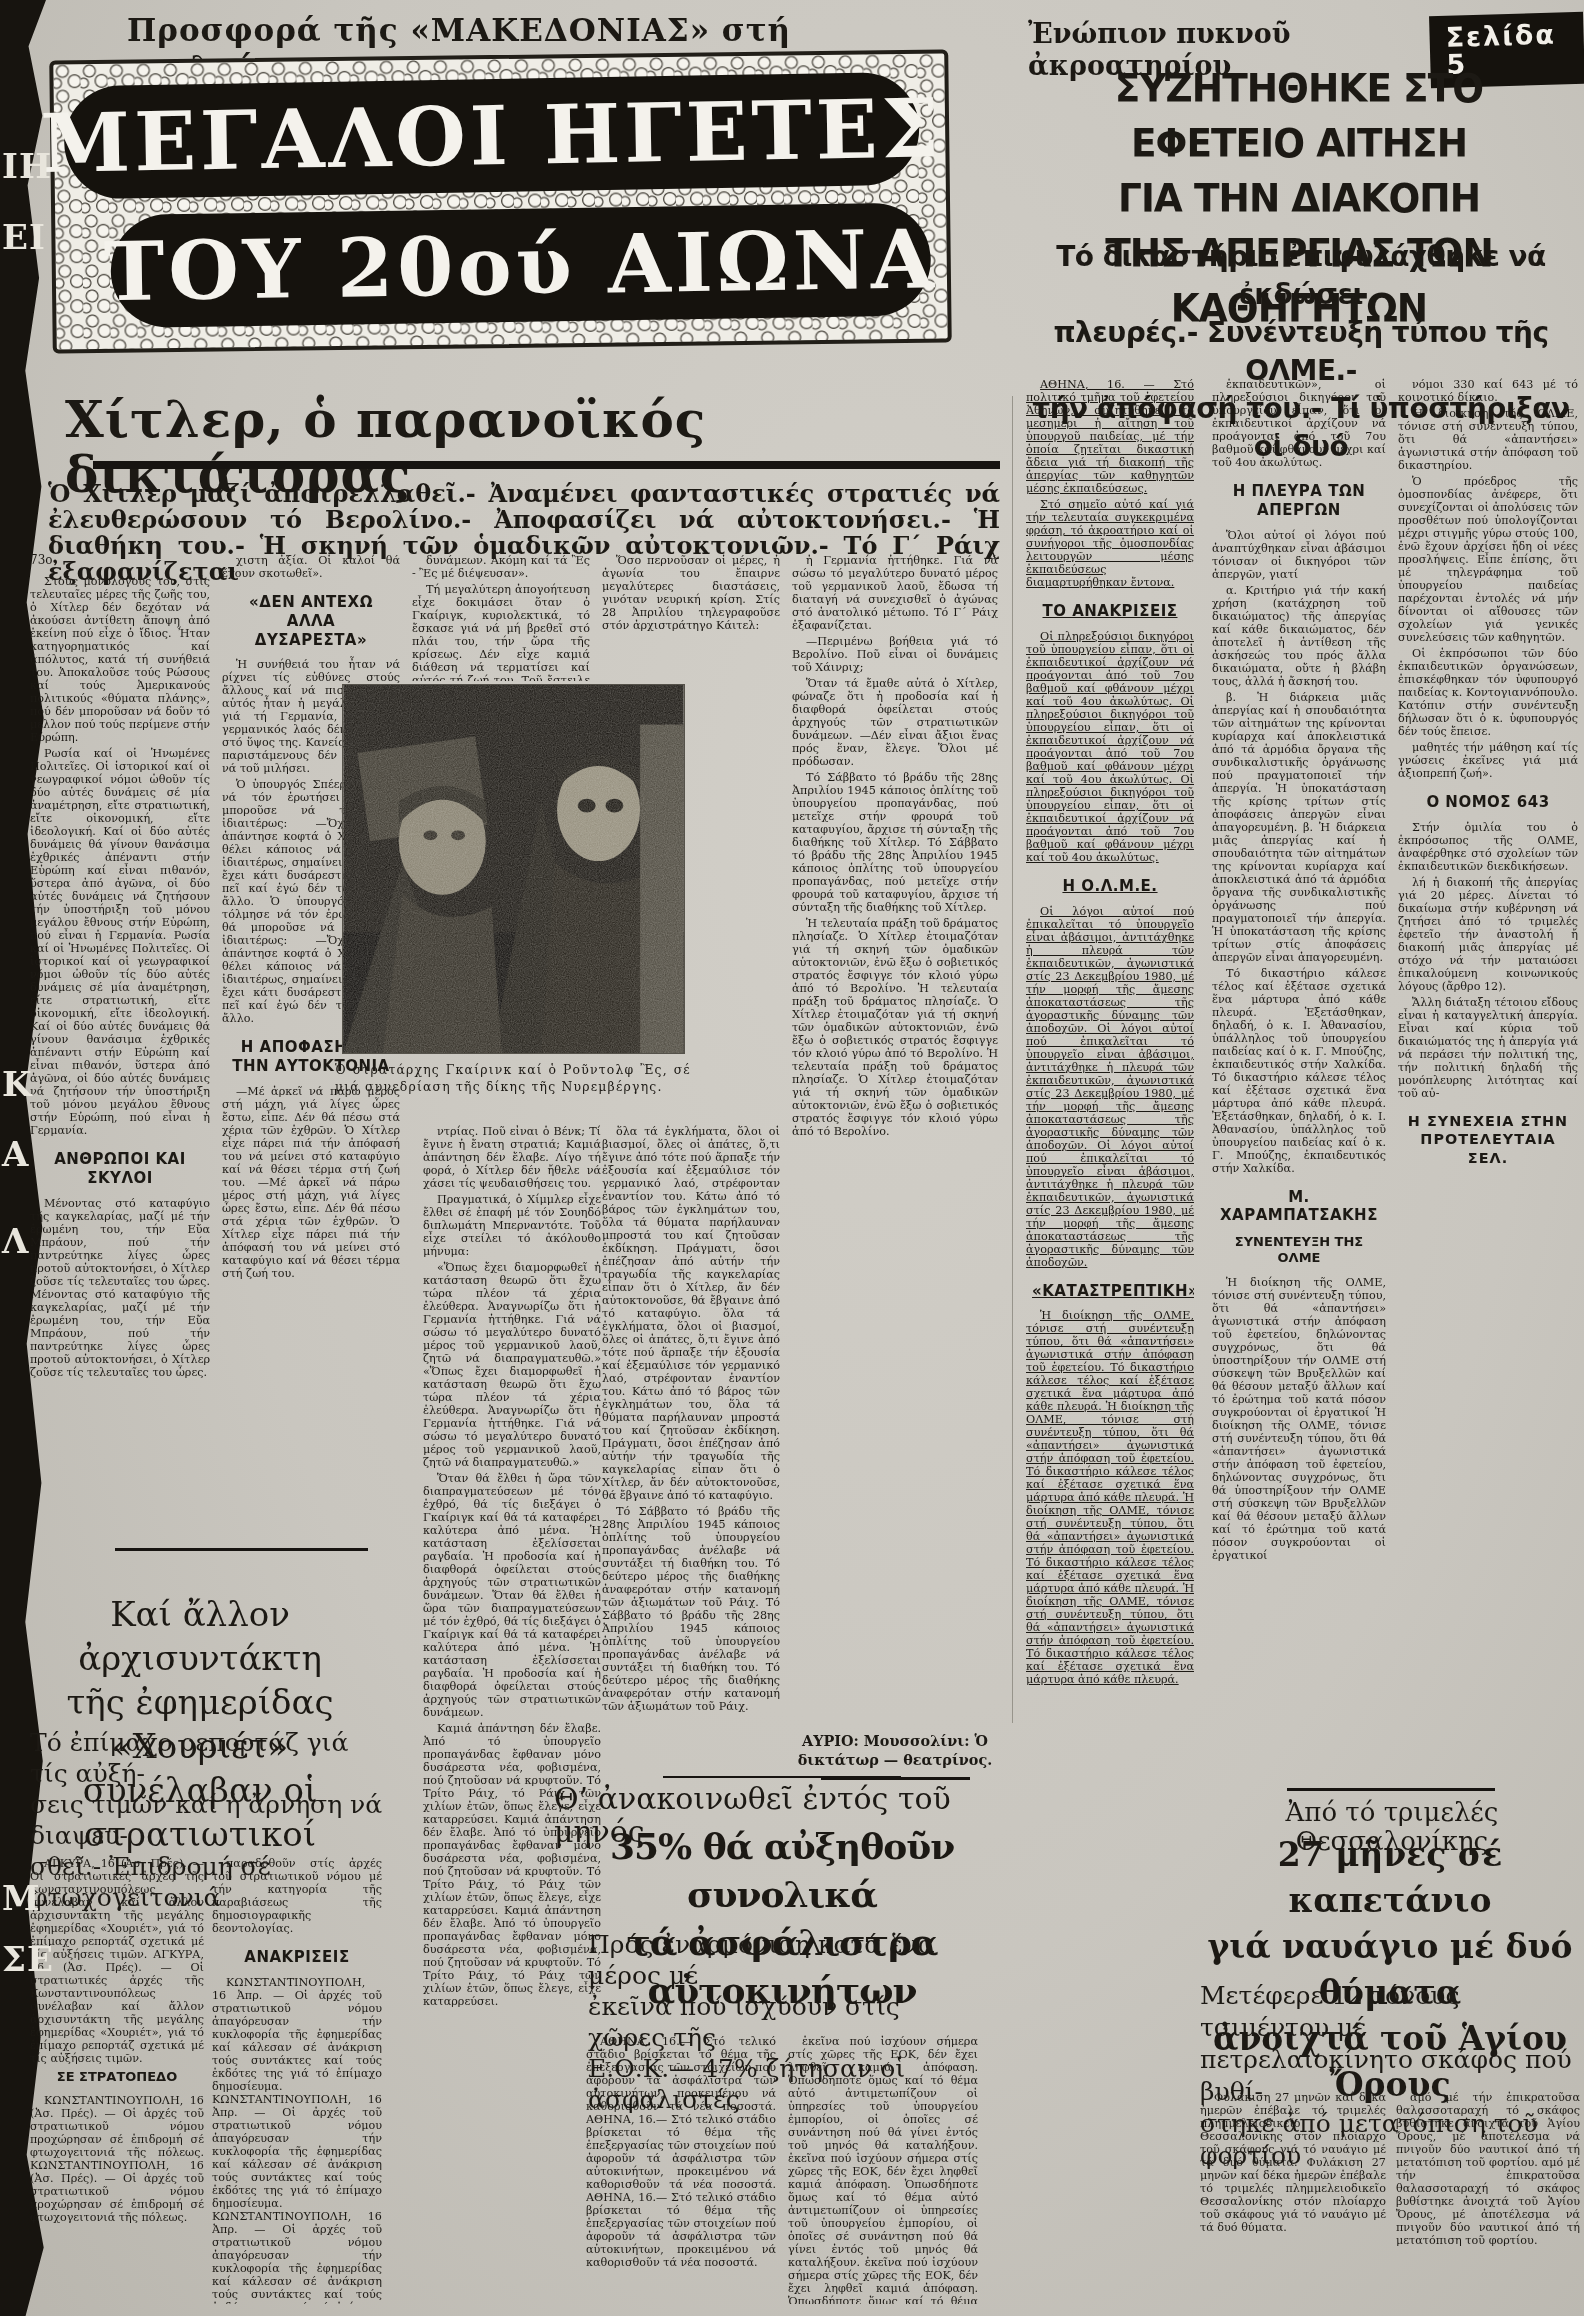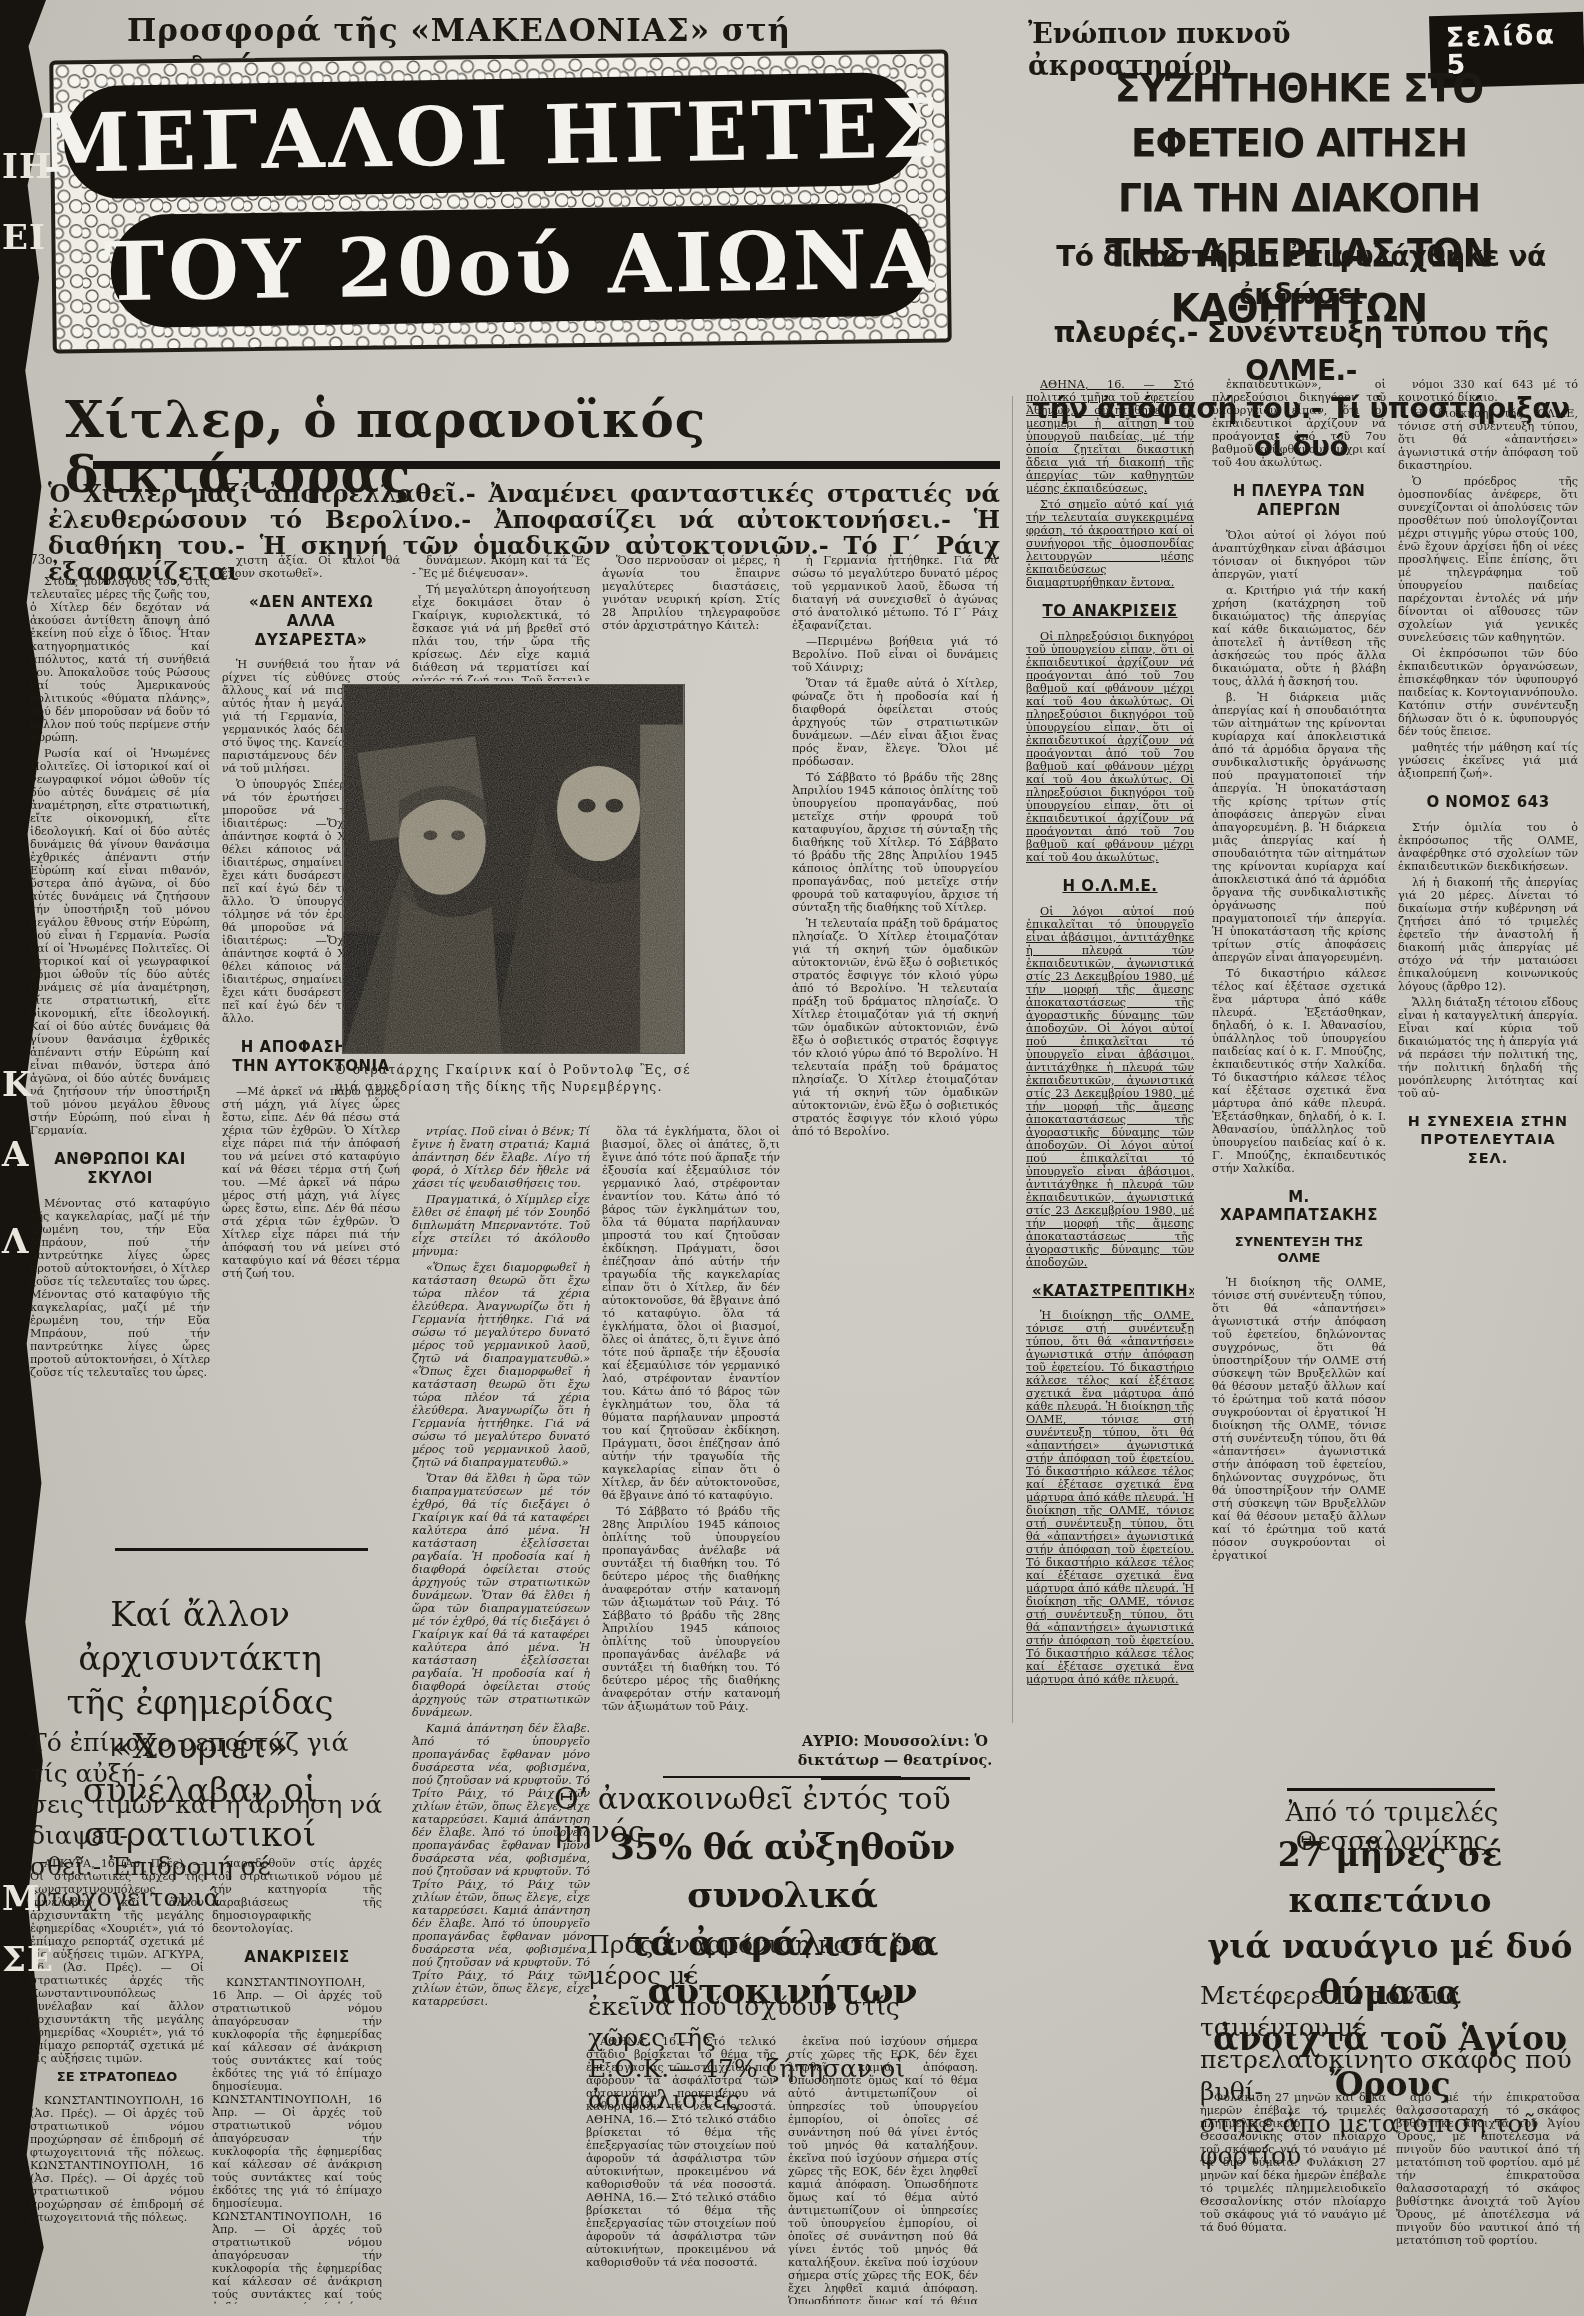--- a/index.html
+++ b/index.html
@@ -131,21 +131,21 @@
     <ellipse cx="258" cy="126" rx="42" ry="52" fill="#928c7a"></ellipse>
     <path d="M216 104 Q258 60 300 104 L300 88 Q258 54 216 88 Z" fill="#191611"></path>
     <ellipse cx="246" cy="122" rx="9" ry="7" fill="#15120d"></ellipse>
     <ellipse cx="274" cy="122" rx="9" ry="7" fill="#15120d"></ellipse>
     <path d="M214 180 Q258 216 310 190 L330 372 L200 372 Z" fill="#211d16"></path>
     <rect x="300" y="40" width="44" height="332" fill="#4a463c"></rect>
     <rect width="344" height="372" filter="url(#grain)"></rect>
   </svg>
   <div id="photo-caption">Ὁ στρατάρχης Γκαίρινκ καί ὁ Ροῦντολφ Ἒς, σέ μιά συνεδρίαση τῆς δίκης τῆς Νυρεμβέργης.</div>
 
-  <div class="col" style="left:412px;top:1125px;width:178px;height:1178px;font-style:italic;">
+  <div class="col" style="left:423px;top:1125px;width:178px;height:1178px;">
       <div class="seg-p">ντρίας. Ποῦ εἶναι ὁ Βένκ; Τί ἔγινε ἡ ἔνατη στρατιά; Καμιά ἀπάντηση δέν ἔλαβε. Λίγο τή φορά, ὁ Χίτλερ δέν ἤθελε νά χάσει τίς ψευδαισθήσεις του.</div>
       <div class="seg-p">Πραγματικά, ὁ Χίμμλερ εἶχε ἔλθει σέ ἐπαφή μέ τόν Σουηδό διπλωμάτη Μπερναντότε. Τοῦ εἶχε στείλει τό ἀκόλουθο μήνυμα:</div>
       <div class="seg-p">«Ὅπως ἔχει διαμορφωθεῖ ἡ κατάσταση θεωρῶ ὅτι ἔχω τώρα πλέον τά χέρια ἐλεύθερα. Ἀναγνωρίζω ὅτι ἡ Γερμανία ἡττήθηκε. Γιά νά σώσω τό μεγαλύτερο δυνατό μέρος τοῦ γερμανικοῦ λαοῦ, ζητῶ νά διαπραγματευθῶ.» «Ὅπως ἔχει διαμορφωθεῖ ἡ κατάσταση θεωρῶ ὅτι ἔχω τώρα πλέον τά χέρια ἐλεύθερα. Ἀναγνωρίζω ὅτι ἡ Γερμανία ἡττήθηκε. Γιά νά σώσω τό μεγαλύτερο δυνατό μέρος τοῦ γερμανικοῦ λαοῦ, ζητῶ νά διαπραγματευθῶ.»</div>
       <div class="seg-p">Ὅταν θά ἔλθει ἡ ὥρα τῶν διαπραγματεύσεων μέ τόν ἐχθρό, θά τίς διεξάγει ὁ Γκαίριγκ καί θά τά καταφέρει καλύτερα ἀπό μένα. Ἡ κατάσταση ἐξελίσσεται ραγδαία. Ἡ προδοσία καί ἡ διαφθορά ὀφείλεται στούς ἀρχηγούς τῶν στρατιωτικῶν δυνάμεων. Ὅταν θά ἔλθει ἡ ὥρα τῶν διαπραγματεύσεων μέ τόν ἐχθρό, θά τίς διεξάγει ὁ Γκαίριγκ καί θά τά καταφέρει καλύτερα ἀπό μένα. Ἡ κατάσταση ἐξελίσσεται ραγδαία. Ἡ προδοσία καί ἡ διαφθορά ὀφείλεται στούς ἀρχηγούς τῶν στρατιωτικῶν δυνάμεων.</div>
       <div class="seg-p">Καμιά ἀπάντηση δέν ἔλαβε. Ἀπό τό ὑπουργεῖο προπαγάνδας ἔφθαναν μόνο δυσάρεστα νέα, φοβισμένα, πού ζητοῦσαν νά κρυφτοῦν. Τό Τρίτο Ράιχ, τό Ράιχ τῶν χιλίων ἐτῶν, ὅπως ἔλεγε, εἶχε καταρρεύσει. Καμιά ἀπάντηση δέν ἔλαβε. Ἀπό τό ὑπουργεῖο προπαγάνδας ἔφθαναν μόνο δυσάρεστα νέα, φοβισμένα, πού ζητοῦσαν νά κρυφτοῦν. Τό Τρίτο Ράιχ, τό Ράιχ τῶν χιλίων ἐτῶν, ὅπως ἔλεγε, εἶχε καταρρεύσει. Καμιά ἀπάντηση δέν ἔλαβε. Ἀπό τό ὑπουργεῖο προπαγάνδας ἔφθαναν μόνο δυσάρεστα νέα, φοβισμένα, πού ζητοῦσαν νά κρυφτοῦν. Τό Τρίτο Ράιχ, τό Ράιχ τῶν χιλίων ἐτῶν, ὅπως ἔλεγε, εἶχε καταρρεύσει.</div>
     </div>
   <div class="col" style="left:602px;top:1125px;width:178px;height:642px;">
       <div class="seg-p">ὅλα τά ἐγκλήματα, ὅλοι οἱ βιασμοί, ὅλες οἱ ἀπάτες, ὅ,τι ἔγινε ἀπό τότε πού ἅρπαξε τήν ἐξουσία καί ἐξεμαύλισε τόν γερμανικό λαό, στρέφονταν ἐναντίον του. Κάτω ἀπό τό βάρος τῶν ἐγκλημάτων του, ὅλα τά θύματα παρήλαυναν μπροστά του καί ζητοῦσαν ἐκδίκηση. Πράγματι, ὅσοι ἐπέζησαν ἀπό αὐτήν τήν τραγωδία τῆς καγκελαρίας εἶπαν ὅτι ὁ Χίτλερ, ἄν δέν αὐτοκτονοῦσε, θά ἔβγαινε ἀπό τό καταφύγιο. ὅλα τά ἐγκλήματα, ὅλοι οἱ βιασμοί, ὅλες οἱ ἀπάτες, ὅ,τι ἔγινε ἀπό τότε πού ἅρπαξε τήν ἐξουσία καί ἐξεμαύλισε τόν γερμανικό λαό, στρέφονταν ἐναντίον του. Κάτω ἀπό τό βάρος τῶν ἐγκλημάτων του, ὅλα τά θύματα παρήλαυναν μπροστά του καί ζητοῦσαν ἐκδίκηση. Πράγματι, ὅσοι ἐπέζησαν ἀπό αὐτήν τήν τραγωδία τῆς καγκελαρίας εἶπαν ὅτι ὁ Χίτλερ, ἄν δέν αὐτοκτονοῦσε, θά ἔβγαινε ἀπό τό καταφύγιο.</div>
       <div class="seg-p">Τό Σάββατο τό βράδυ τῆς 28ης Ἀπριλίου 1945 κάποιος ὁπλίτης τοῦ ὑπουργείου προπαγάνδας ἀνέλαβε νά συντάξει τή διαθήκη του. Τό δεύτερο μέρος τῆς διαθήκης ἀναφερόταν στήν κατανομή τῶν ἀξιωμάτων τοῦ Ράιχ. Τό Σάββατο τό βράδυ τῆς 28ης Ἀπριλίου 1945 κάποιος ὁπλίτης τοῦ ὑπουργείου προπαγάνδας ἀνέλαβε νά συντάξει τή διαθήκη του. Τό δεύτερο μέρος τῆς διαθήκης ἀναφερόταν στήν κατανομή τῶν ἀξιωμάτων τοῦ Ράιχ.</div>
     </div>

